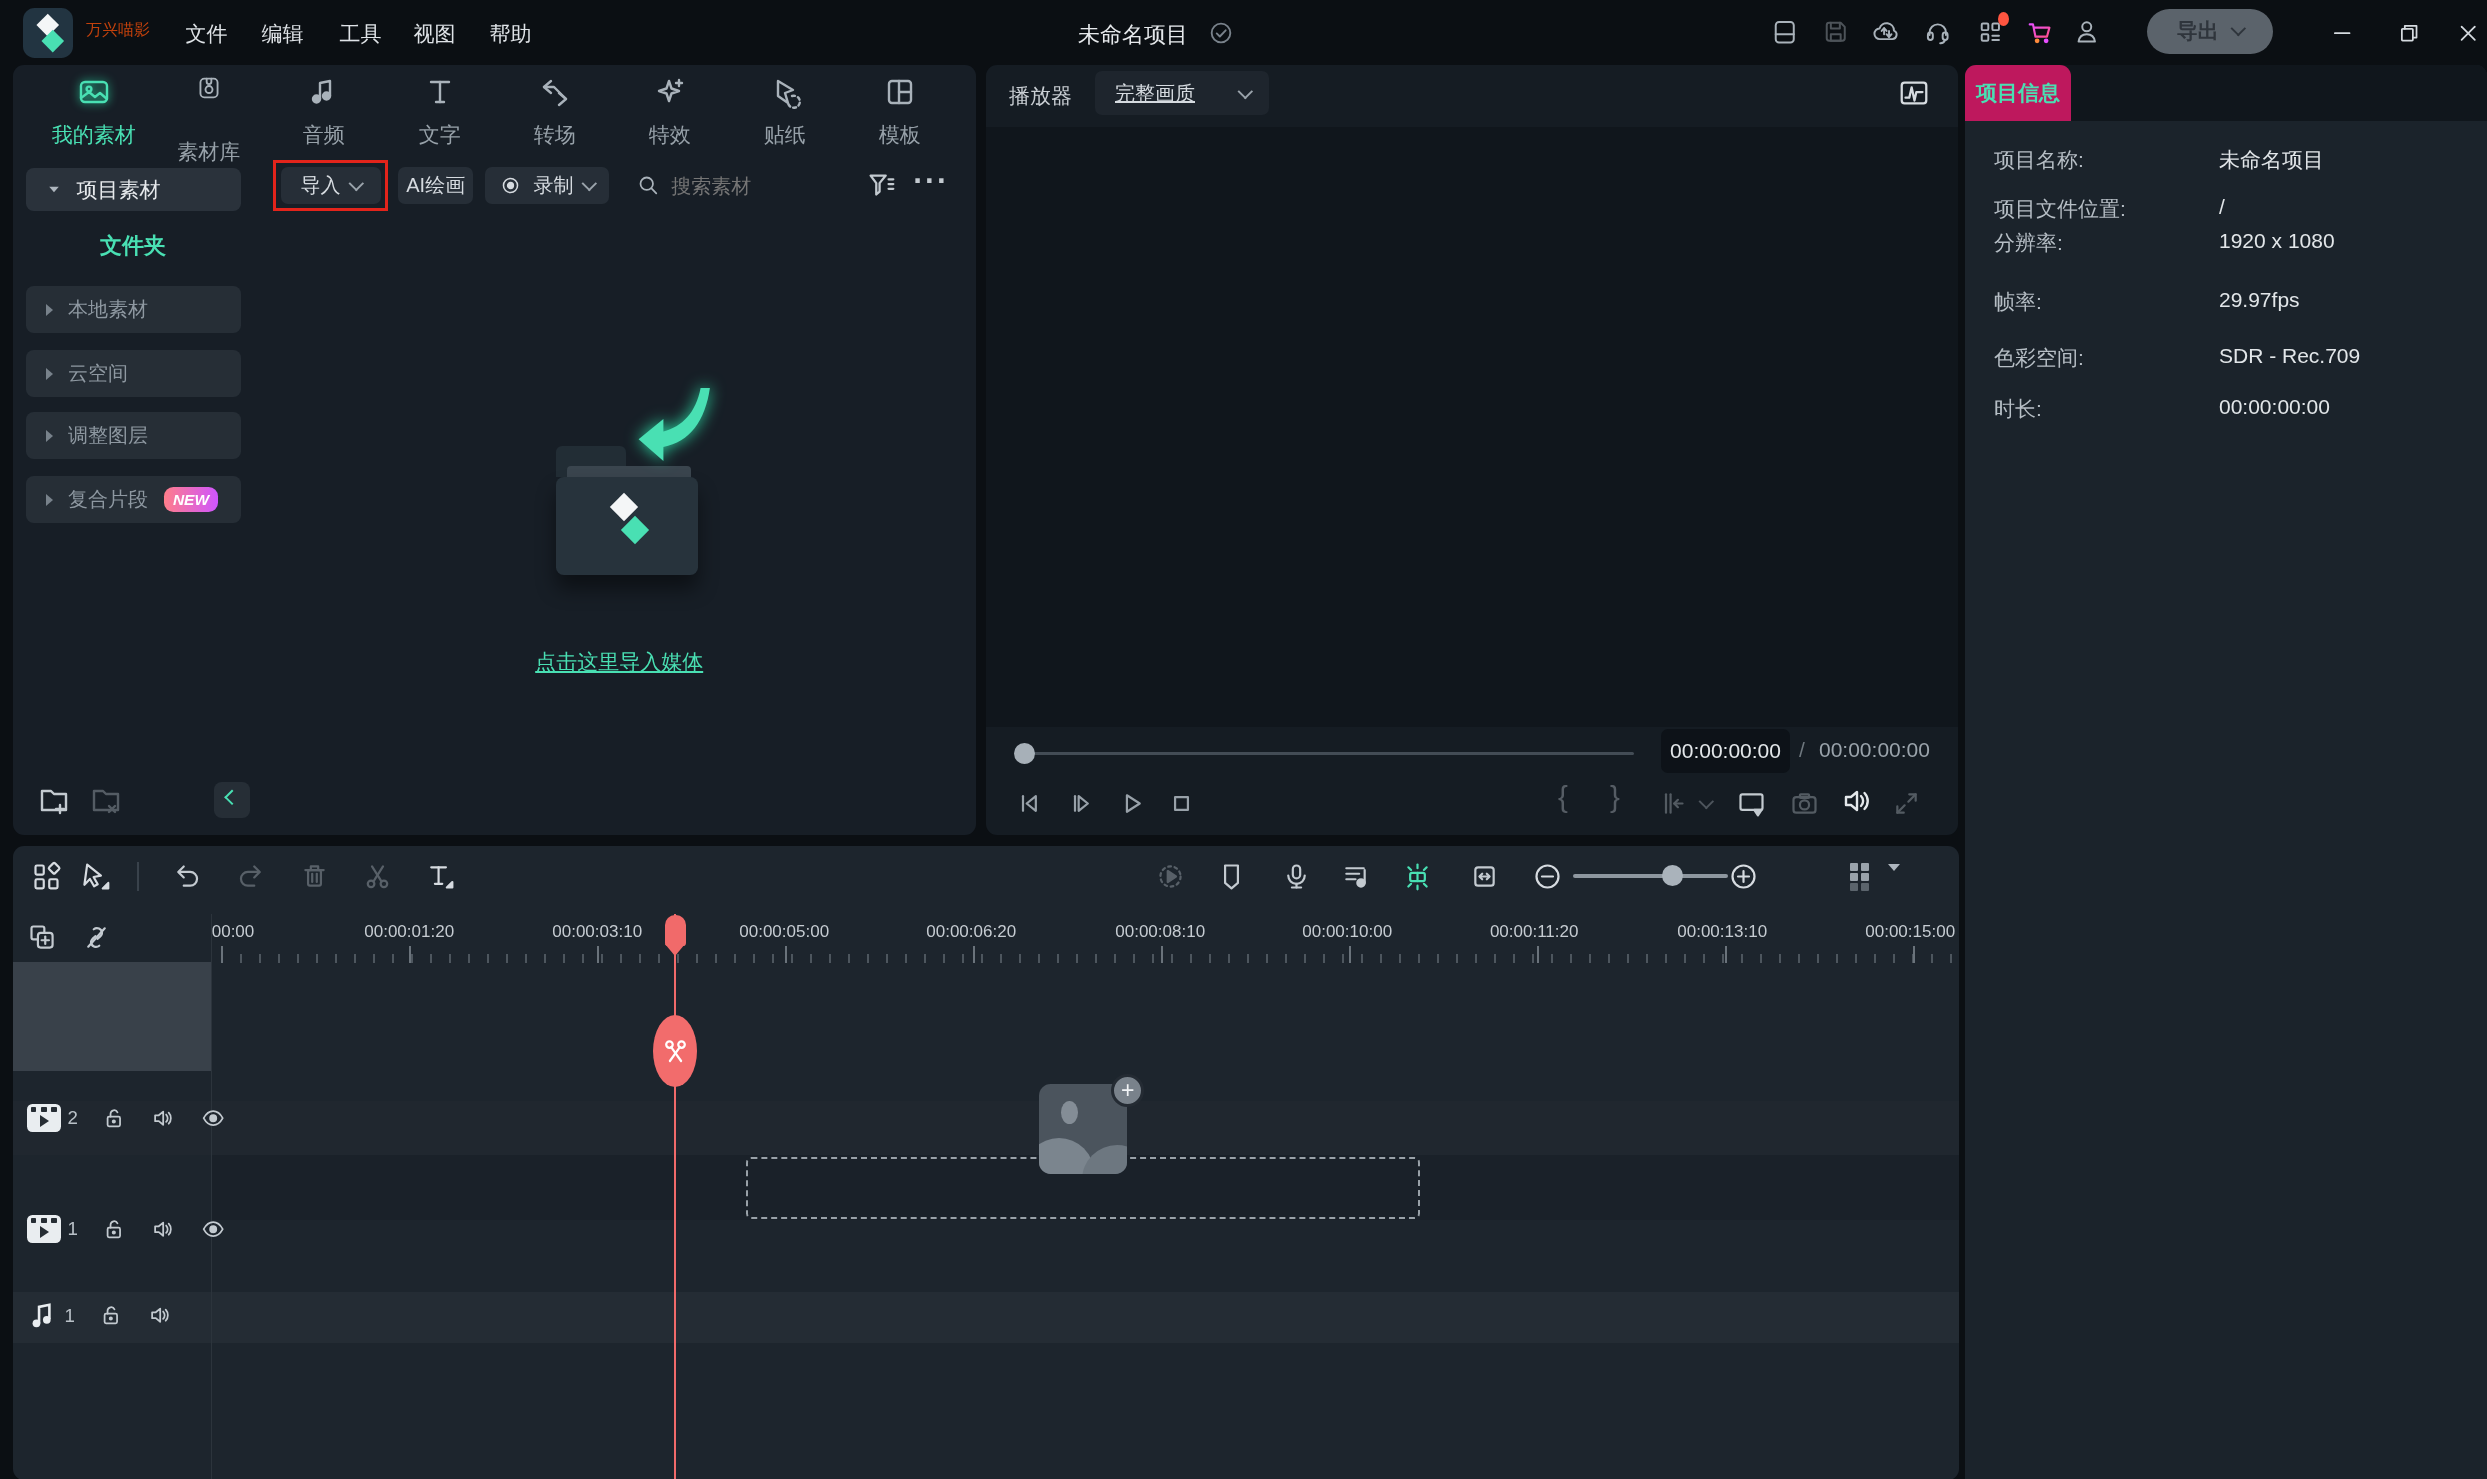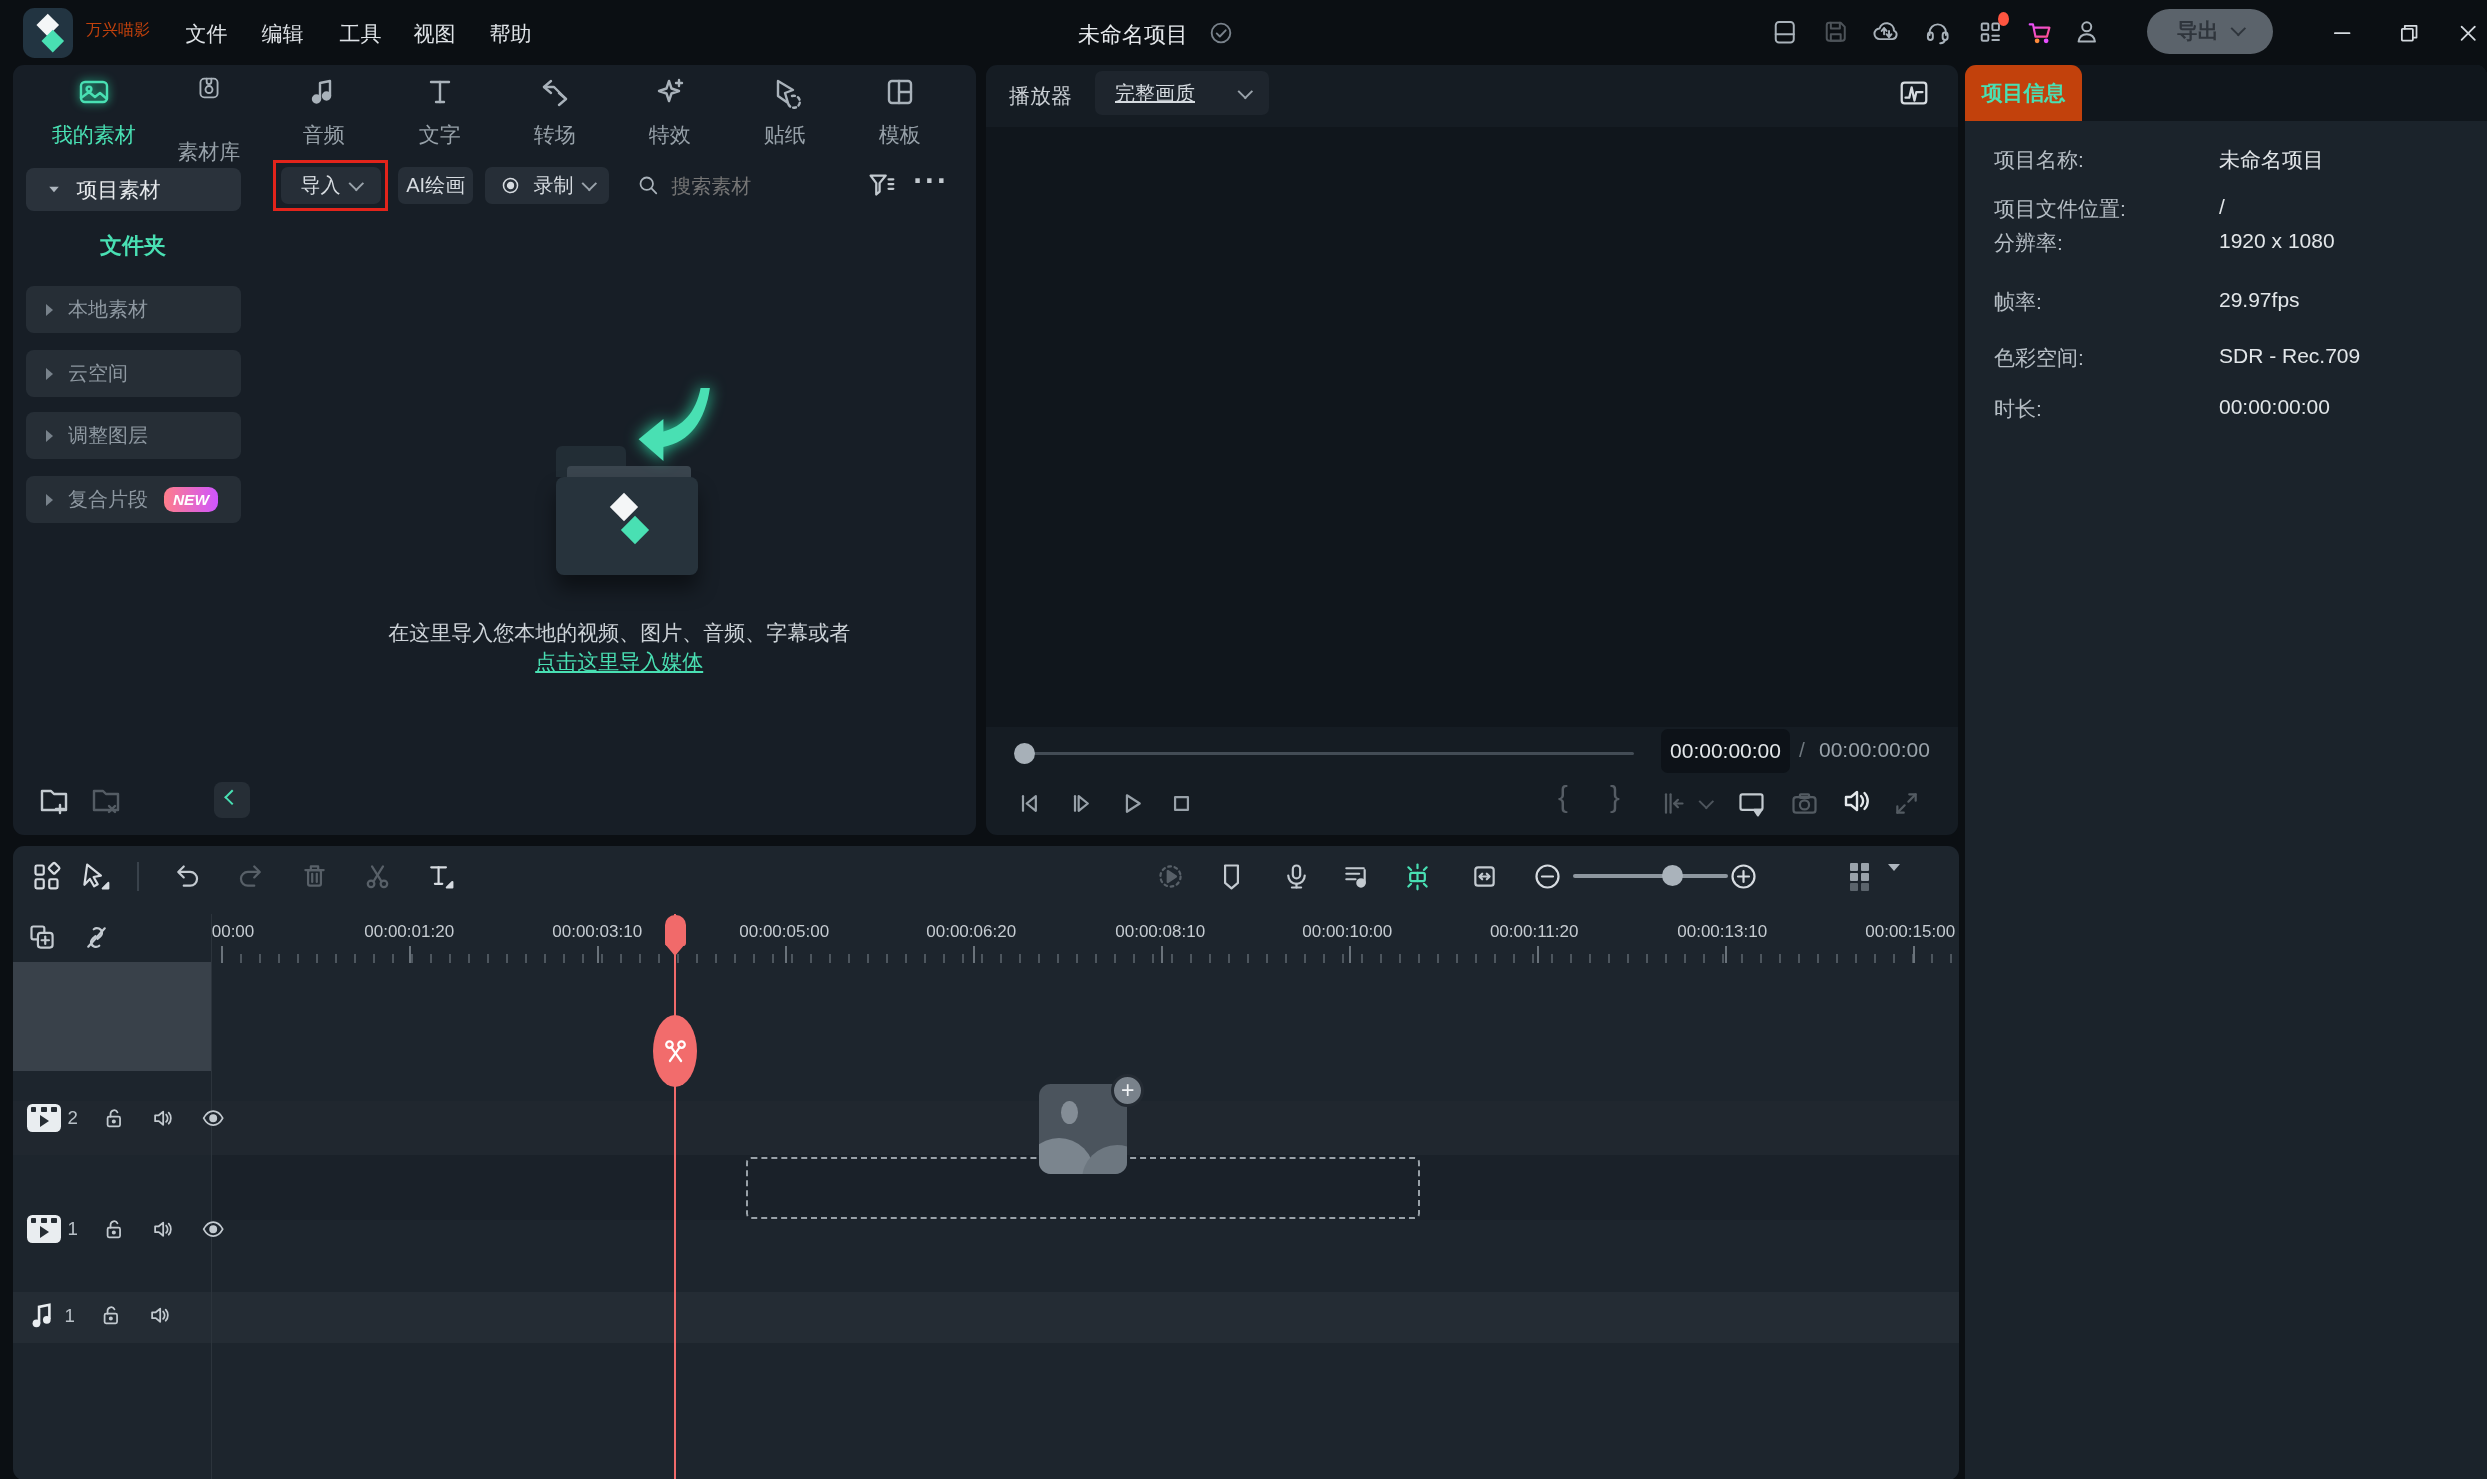--- a/index.html
+++ b/index.html
@@ -269,21 +269,20 @@
     <div class="abs" style="left:498px;top:334px;width:233px;height:187px;">
       <div class="abs" style="left:45px;top:47px;width:70px;height:31px;background:#222d35;border-radius:6.2px 6.2px 0 0;"></div>
       <div class="abs" style="left:56px;top:67px;width:124px;height:17px;background:#3a454e;border-radius:3.9px;"></div>
       <div class="abs" style="left:45px;top:78px;width:142px;height:98px;background:#27333c;border-radius:7.8px;box-shadow:0 14px 20px rgba(0,0,0,.45);"></div>
       <div class="abs" style="left:103px;top:98px;width:20px;height:20px;background:#f4f6f7;transform:rotate(45deg);"></div>
       <div class="abs" style="left:114px;top:121px;width:20px;height:20px;background:#49e0b3;transform:rotate(45deg);"></div>
       <svg class="abs" style="left:109px;top:-14px;filter:drop-shadow(0 0 7.8px #2bd4a0);" width="93" height="93" viewBox="0 0 60 60">
         <path fill="#49e0b3" d="M52 2c-3 16-12 25-24 28v-8L12 35l16 14v-9c17-3 27-17 30-38z"></path>
       </svg>
     </div>
-    <div class="abs" style="left:295px;top:554px;width:622px;text-align:center;font-size:21px;color:#cdd3d8;">在这里导入您本地的视频、图片、音频、字幕或者</div>
     <div class="abs" style="left:295px;top:583px;width:622px;text-align:center;font-size:21px;color:#49e0b3;text-decoration:underline;">点击这里导入媒体</div>
 
     <div class="redbox" style="left:260px;top:95px;width:109px;height:45px;"></div>
   </div>
 
   <div class="panel" style="left:986px;top:65px;width:972px;height:770px;background:#151c23;">
     <div class="abs" style="left:23px;top:17px;font-size:21px;color:#c9ced3;">播放器</div>
     <div class="abs" style="left:109px;top:6.2px;width:174px;height:44px;background:#1e252d;border-radius:7px;display:flex;align-items:center;">
       <span style="margin-left:20px;font-size:20px;color:#d6dbe0;text-decoration:underline;">完整画质</span>
       <span class="chev" style="margin-left:auto;margin-right:18.7px;"></span>
@@ -354,21 +353,21 @@
       <svg width="33" height="33" viewBox="0 0 36 36" class="ic">
           <polyline points="21,8 28,8 28,15"></polyline>
           <line x1="28" y1="8" x2="20" y2="16"></line>
           <polyline points="15,28 8,28 8,21"></polyline>
           <line x1="8" y1="28" x2="16" y2="20"></line>
         </svg></span>
   </div>
 
   <div class="abs" style="left:1965px;top:65px;width:522px;height:1414px;background:#1b232b;border-radius:11px 11px 0 0;">
     <div class="abs" style="left:0;top:0;width:522px;height:56px;background:#10161c;border-radius:11px 11px 0 0;">
-      <div class="abs" style="left:0;top:0;width:117px;height:56px;background:#c2410c;border-radius:11px 11px 0 0;display:flex;align-items:center;justify-content:center;">
+      <div class="abs" style="left:0;top:0;width:106px;height:56px;background:#be185d;border-radius:11px 11px 0 0;display:flex;align-items:center;justify-content:center;">
         <span style="color:#49e0b3;font-size:21px;font-weight:bold;">项目信息</span>
       </div>
     </div>
     <div class="inforow" style="top:81px;">
         <span class="lb">项目名称:</span>
         <span class="vl">未命名项目</span>
       </div>
     <div class="inforow" style="top:130px;">
         <span class="lb">项目文件位置:</span>
         <span class="vl">/</span>

